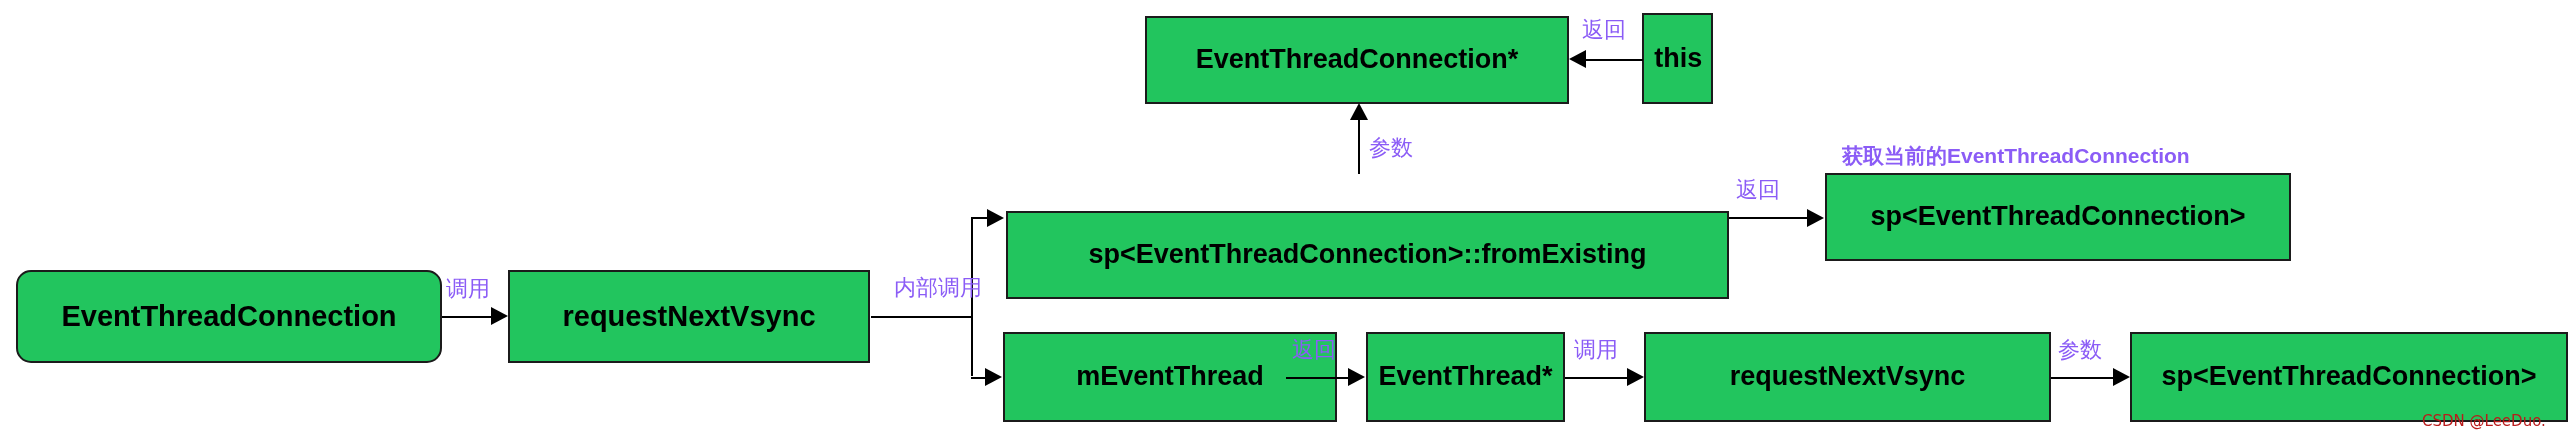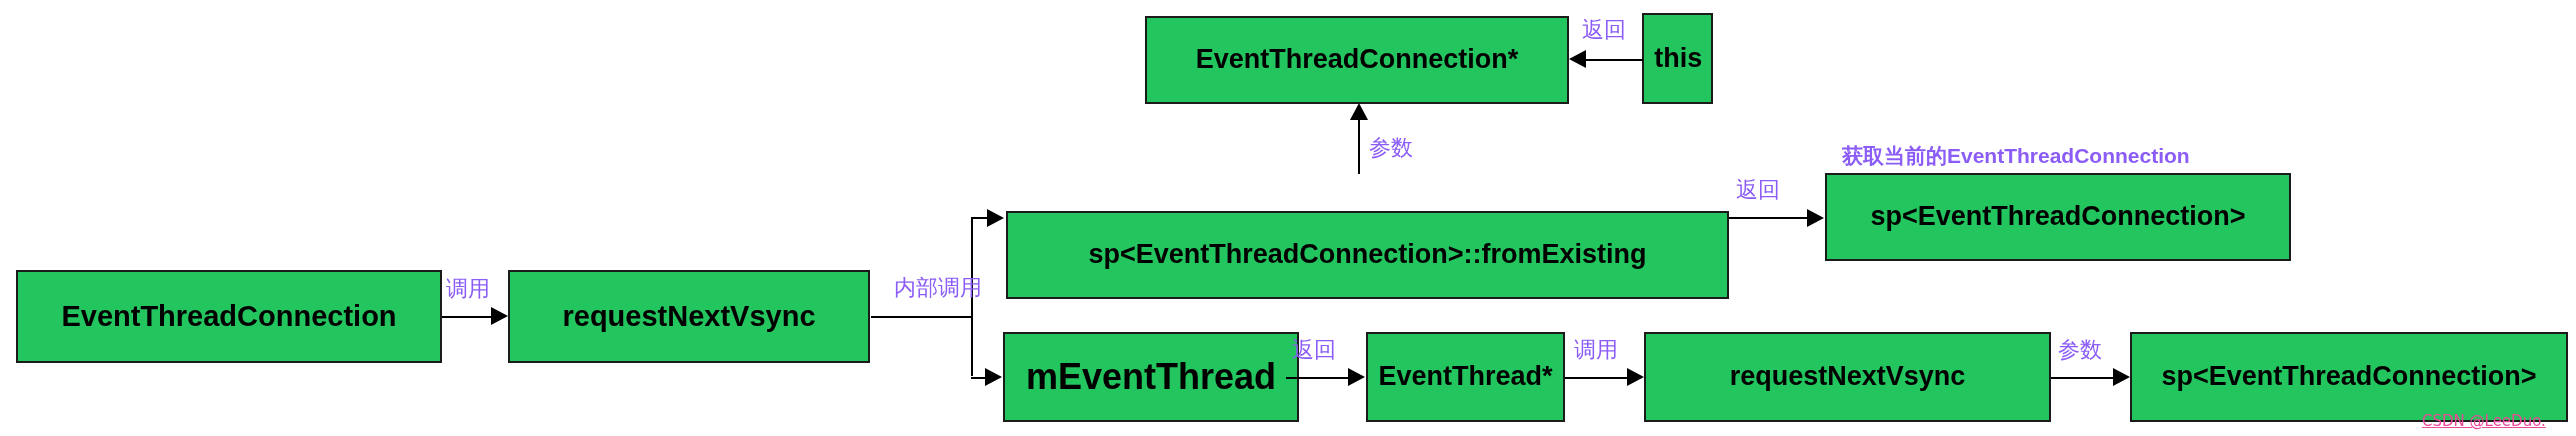--- a/index.html
+++ b/index.html
@@ -74,24 +74,23 @@
     border-right: 17.7px solid #000000;
   }
   .arrow-up {
     border-left: 9.7px solid transparent;
     border-right: 9.7px solid transparent;
     border-bottom: 17.7px solid #000000;
   }
   .watermark {
     position: absolute;
     font-size: 15px;
-    color: #ec4899;
+    color: #b91c1c;
     white-space: nowrap;
     font-family: "DejaVu Sans", sans-serif;
-    text-decoration: underline;
   }
 </style>
 </head>
 <body>
 
 <div id="canvas">
 
   <div class="node" style="left:1145px; top:16px; width:424px; height:88px; font-size:27px;">
     <span class="node-label">EventThreadConnection*</span>
   </div>
@@ -101,29 +100,29 @@
   </div>
 
   <div class="node" style="left:1006px; top:173px; width:723px; height:88px; font-size:27px;margin-top:38px;">
     <span class="node-label">sp&lt;EventThreadConnection&gt;::fromExisting</span>
   </div>
 
   <div class="node" style="left:1825px; top:173px; width:466px; height:88px; font-size:27px;">
     <span class="node-label">sp&lt;EventThreadConnection&gt;</span>
   </div>
 
-  <div class="node" style="left:16px; top:270px; width:426px; height:93px; font-size:29px;">
+  <div class="node" style="left:16px; top:270px; width:426px; height:93px; font-size:29px;border-radius:15px;">
     <span class="node-label">EventThreadConnection</span>
   </div>
 
   <div class="node" style="left:508px; top:270px; width:362px; height:93px; font-size:29px;">
     <span class="node-label">requestNextVsync</span>
   </div>
 
-  <div class="node" style="left:1003px; top:332px; width:296px; height:90px; font-size:36px;">
+  <div class="node" style="left:1003px; top:332px; width:334px; height:90px; font-size:27px;">
     <span class="node-label">mEventThread</span>
   </div>
 
   <div class="node" style="left:1366px; top:332px; width:199px; height:90px; font-size:27px;">
     <span class="node-label">EventThread*</span>
   </div>
 
   <div class="node" style="left:1644px; top:332px; width:407px; height:90px; font-size:27px;">
     <span class="node-label">requestNextVsync</span>
   </div>

